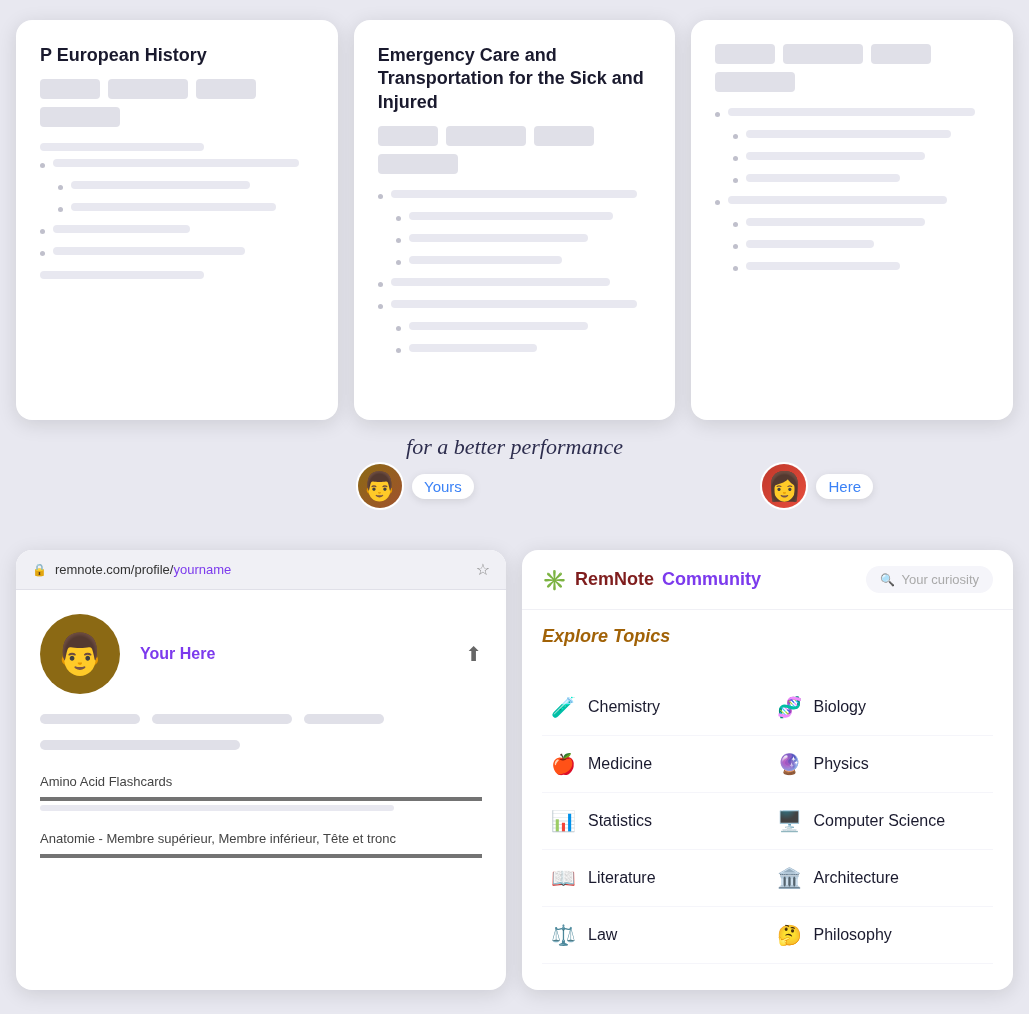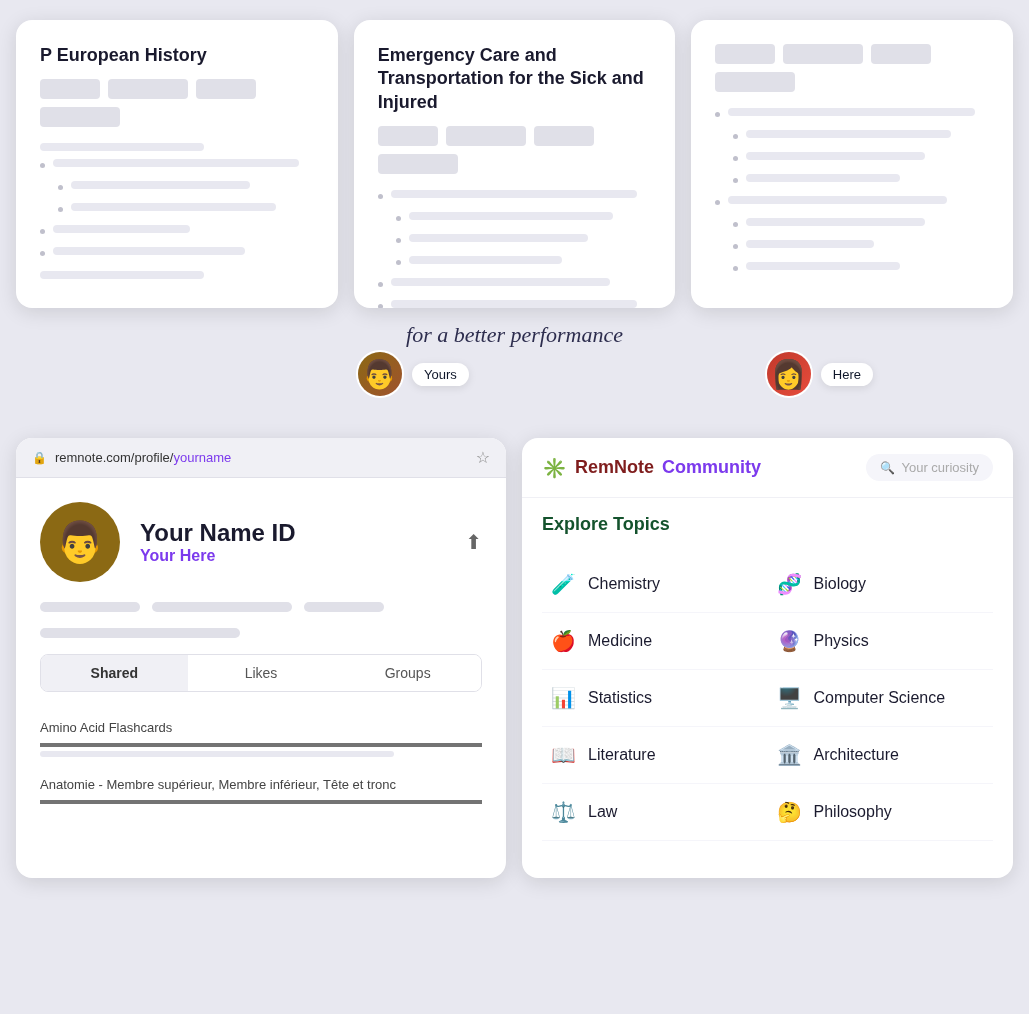--- a/index.html
+++ b/index.html
@@ -10,21 +10,21 @@
       min-height: 1014px;
       overflow: hidden;
       position: relative;
     }
 
     
     .top-section {
       display: flex;
       gap: 16px;
       padding: 20px 16px 0 16px;
-      height: 308px;
+      height: 420px;
     }
 
     .doc-card {
       background: white;
       border-radius: 16px;
       box-shadow: 0 4px 20px rgba(0,0,0,0.12);
       flex: 1;
       padding: 24px;
       overflow: hidden;
     }
@@ -122,23 +122,23 @@
       display: flex;
       align-items: center;
       justify-content: center;
       font-size: 20px;
     }
 
     .user-name-badge {
       background: white;
       border-radius: 20px;
       padding: 4px 12px;
-      font-size: 13px;
+      font-size: 15px;
       font-weight: 500;
-      color: #0f172a;
+      color: #3b82f6;
       box-shadow: 0 2px 8px rgba(0,0,0,0.1);
     }
 
     
     .bottom-section {
       display: flex;
       gap: 16px;
       padding: 10px 16px;
       height: 460px;
     }
@@ -354,22 +354,23 @@
 
     .topics-section {
       padding: 16px 20px;
       flex: 1;
       overflow-y: auto;
     }
 
     .topics-title {
       font-size: 18px;
       font-weight: 700;
-      color: #14532d;
-      margin-bottom: 21px;
+      color: #a16207;
+      margin-bottom: 32px;
+      font-style: italic;
     }
 
     .topics-grid {
       display: grid;
       grid-template-columns: 1fr 1fr;
       gap: 0;
     }
 
     .topic-item {
       display: flex;
@@ -543,38 +544,32 @@
       </span>
       <button class="star-btn">☆</button>
     </div>
 
     <div class="profile-content">
       <div class="profile-header">
         <div class="profile-avatar">
           <span style="font-size:40px;">👨</span>
         </div>
         <div class="profile-info">
-          <div class="profile-name">Your Name ID</div>
           <div class="profile-username">Your Here</div>
         </div>
         <button class="share-btn">⬆</button>
       </div>
 
       <div class="profile-stats">
         <div class="stat-bar s1"></div>
         <div class="stat-bar s2"></div>
         <div class="stat-bar s3"></div>
       </div>
       <div class="profile-sub-bar"></div>
 
-      <div class="profile-tabs">
-        <button class="profile-tab active">Shared</button>
-        <button class="profile-tab">Likes</button>
-        <button class="profile-tab">Groups</button>
-      </div>
 
       <div class="profile-list-item">Amino Acid Flashcards</div>
       <div style="height:6px; background:#e8e8f0; border-radius:3px; width:80%; margin: 4px 0 12px 0;"></div>
       <div class="profile-list-item">Anatomie - Membre supérieur, Membre inférieur, Tête et tronc</div>
     </div>
   </div>
 
   <div class="community-panel">
     <div class="community-header">
       <div class="community-logo">

